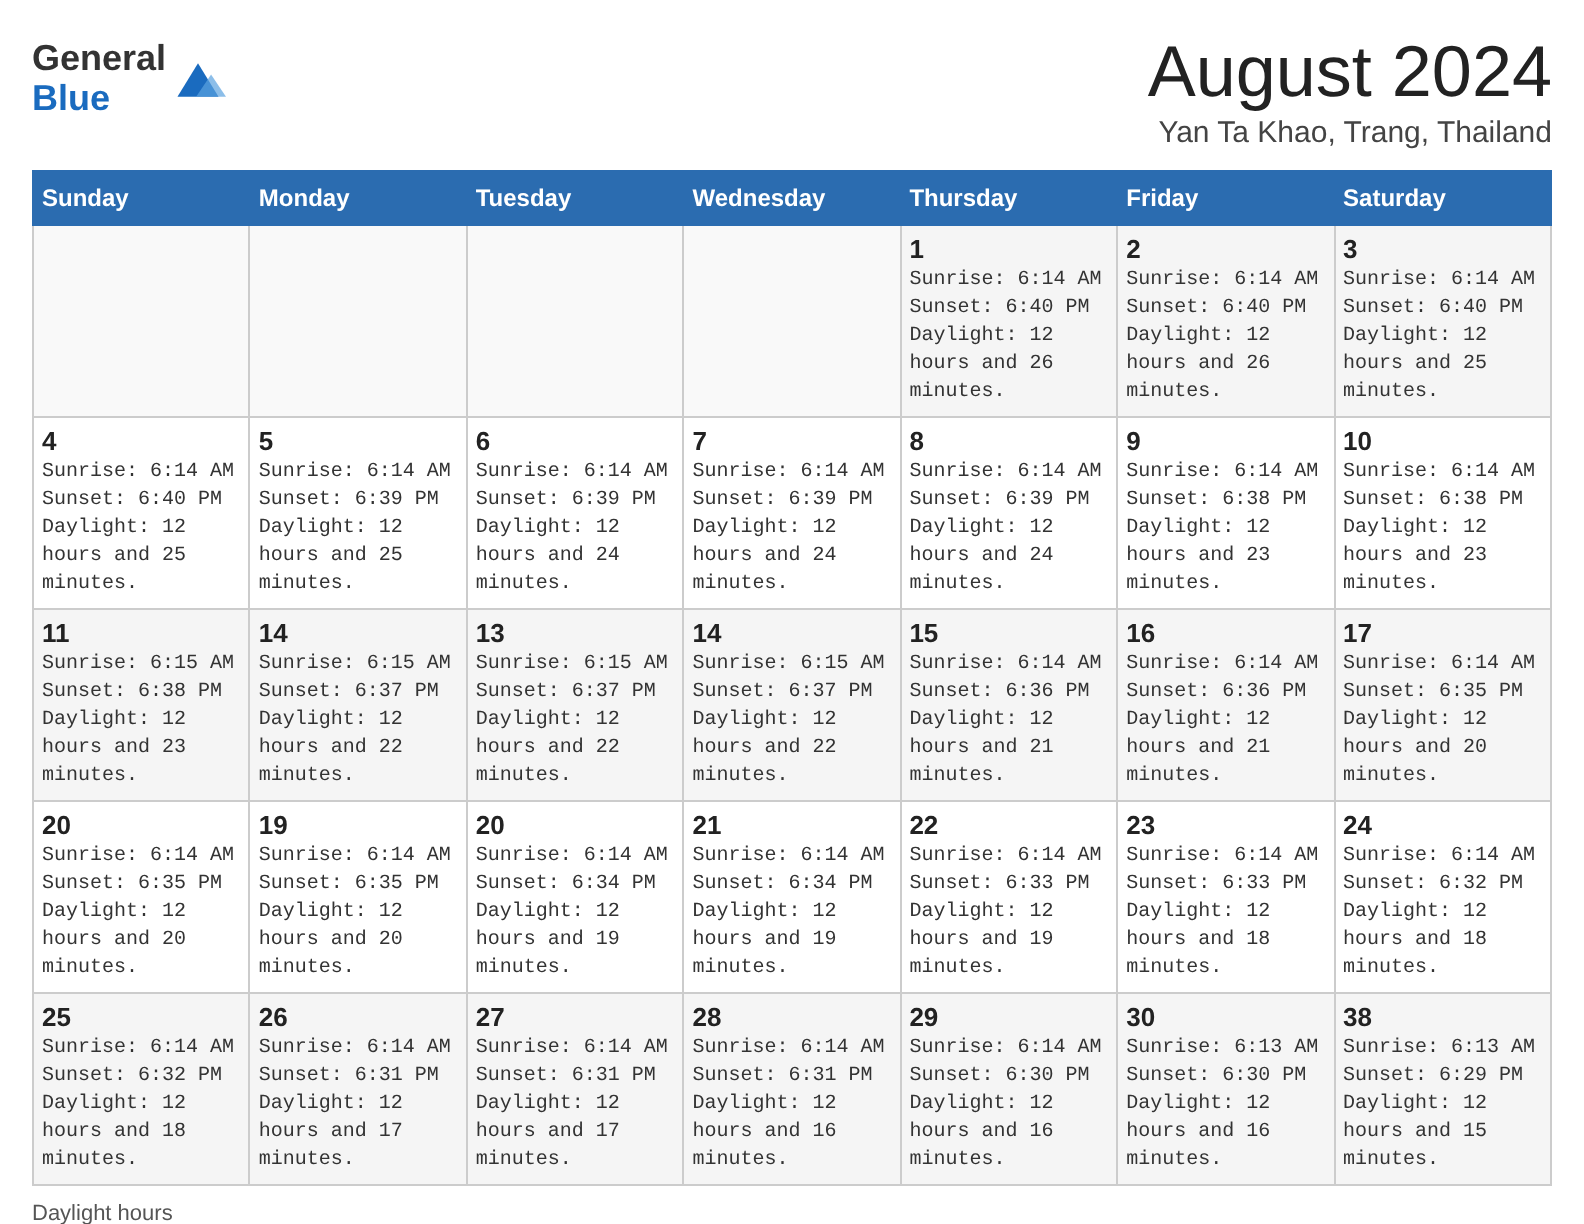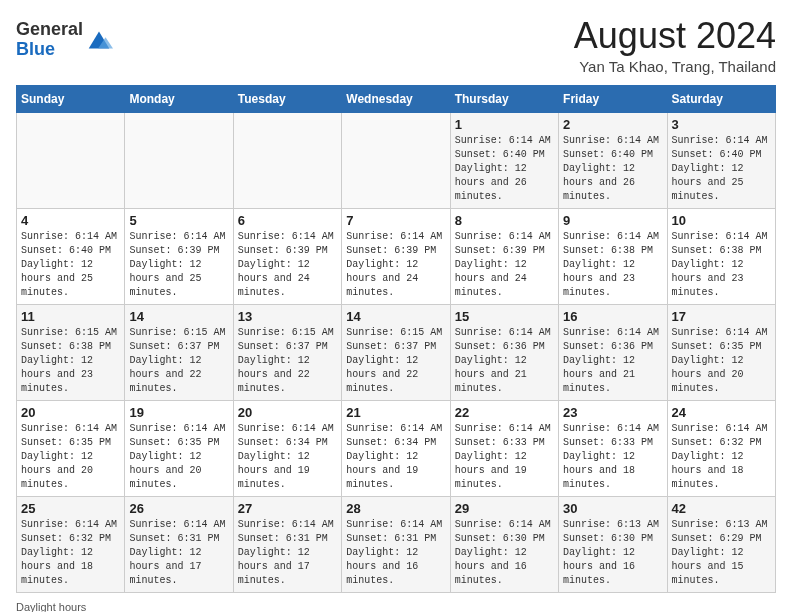--- a/index.html
+++ b/index.html
@@ -327,21 +327,21 @@
 Sunset: 6:30 PM
 Daylight: 12 hours and 16 minutes.</div>
         </td>
         <td>
           <span class="day-number">30</span>
           <div class="day-info" style="white-space: pre-line;">Sunrise: 6:13 AM
 Sunset: 6:30 PM
 Daylight: 12 hours and 16 minutes.</div>
         </td>
         <td>
-          <span class="day-number">42</span>
+          <span class="day-number">38</span>
           <div class="day-info" style="white-space: pre-line;">Sunrise: 6:13 AM
 Sunset: 6:29 PM
 Daylight: 12 hours and 15 minutes.</div>
         </td>
       </tr>
     </tbody>
 </table>
 
 <div class="footer-note">Daylight hours</div>
 

